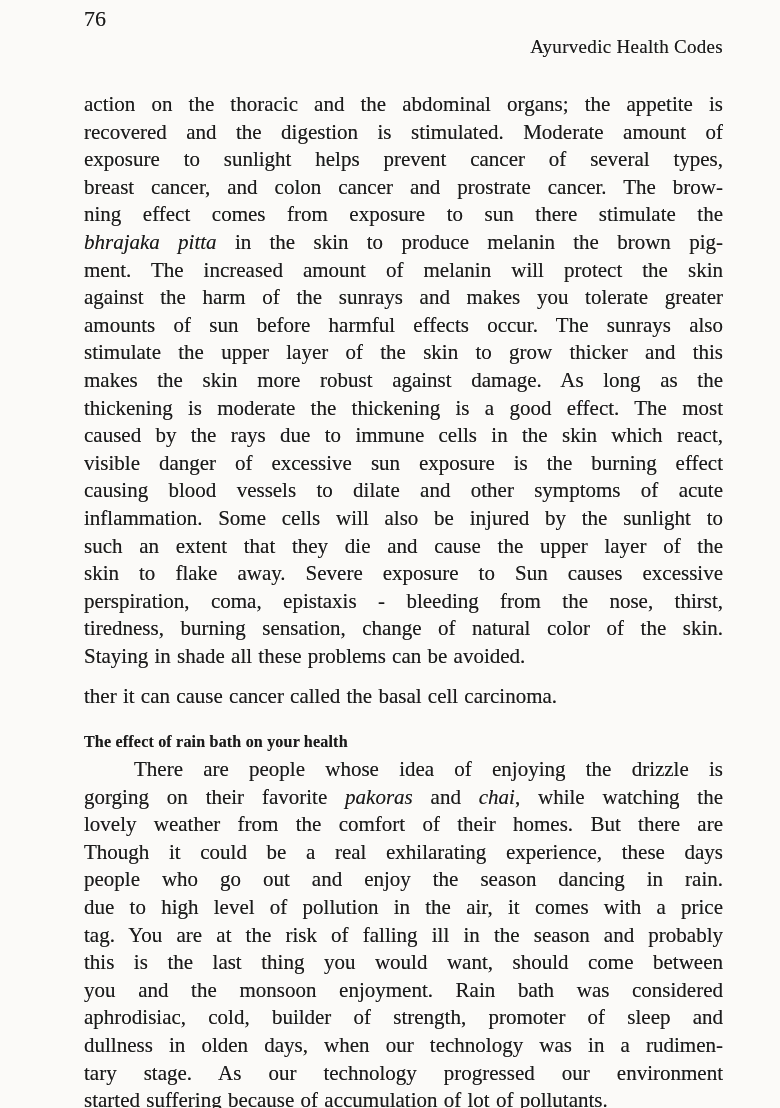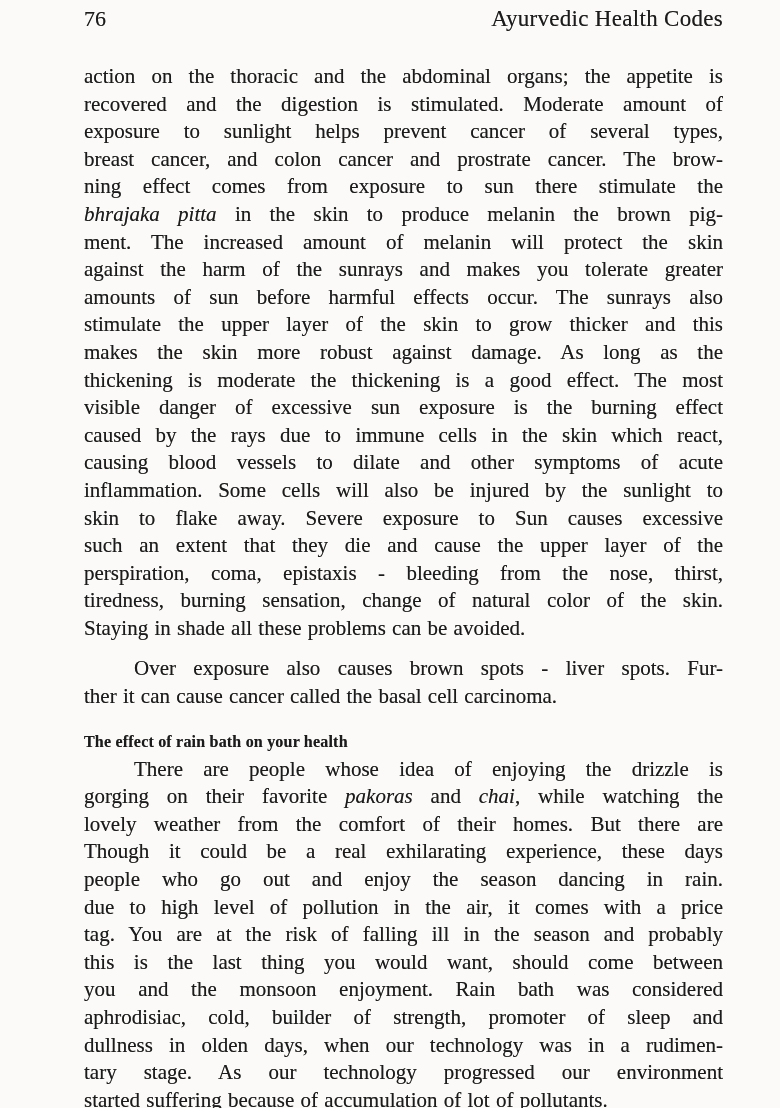--- a/index.html
+++ b/index.html
@@ -23,21 +23,21 @@
     overflow: hidden;
     text-shadow: 0 0 0.6px rgba(27,27,27,0.55);
   }
   .running-header {
     display: flex;
     justify-content: space-between;
     align-items: flex-start;
     line-height: 26px;
   }
   .pagenum { font-size: 22px; }
-  .htitle  { font-size: 23px; letter-spacing: 0.3px; }
+  .htitle  { font-size: 19px; letter-spacing: 0.3px; margin-top: 28px; }
   .para {
     font-size: 21px;
     line-height: 27.6px;
     word-spacing: 1px;
   }
   .para .line {
     text-align: justify;
     text-align-last: justify;
   }
   .para .line.last { text-align-last: left; }
@@ -70,33 +70,32 @@
       <div class="line">exposure to sunlight helps prevent cancer of several types,</div>
       <div class="line">breast cancer, and colon cancer and prostrate cancer. The brow-</div>
       <div class="line">ning effect comes from exposure to sun there stimulate the</div>
       <div class="line"><i>bhrajaka pitta</i> in the skin to produce melanin the brown pig-</div>
       <div class="line">ment. The increased amount of melanin will protect the skin</div>
       <div class="line">against the harm of the sunrays and makes you tolerate greater</div>
       <div class="line">amounts of sun before harmful effects occur. The sunrays also</div>
       <div class="line">stimulate the upper layer of the skin to grow thicker and this</div>
       <div class="line">makes the skin more robust against damage. As long as the</div>
       <div class="line">thickening is moderate the thickening is a good effect. The most</div>
+      <div class="line">caused by the rays due to immune cells in the skin which react,</div>
       <div class="line">visible danger of excessive sun exposure is the burning effect</div>
-      <div class="line">caused by the rays due to immune cells in the skin which react,</div>
       <div class="line">causing blood vessels to dilate and other symptoms of acute</div>
       <div class="line">inflammation. Some cells will also be injured by the sunlight to</div>
+      <div class="line">such an extent that they die and cause the upper layer of the</div>
       <div class="line">skin to flake away. Severe exposure to Sun causes excessive</div>
-      <div class="line">such an extent that they die and cause the upper layer of the</div>
       <div class="line">perspiration, coma, epistaxis - bleeding from the nose, thirst,</div>
       <div class="line">tiredness, burning sensation, change of natural color of the skin.</div>
       <div class="line last">Staying in shade all these problems can be avoided.</div>
     </div>
 
   <div class="para" id="para-over">
-      <div class="line indent">Over exposure also causes brown spots - liver spots. Fur-</div>
       <div class="line last">ther it can cause cancer called the basal cell carcinoma.</div>
     </div>
 
   <h2 class="section-heading">The effect of rain bath on your health</h2>
 
   <div class="para" id="para-rain">
       <div class="line indent">There are people whose idea of enjoying the drizzle is</div>
       <div class="line">gorging on their favorite <i>pakoras</i> and <i>chai</i>, while watching the</div>
       <div class="line">lovely weather from the comfort of their homes. But there are</div>
       <div class="line">Though it could be a real exhilarating experience, these days</div>

